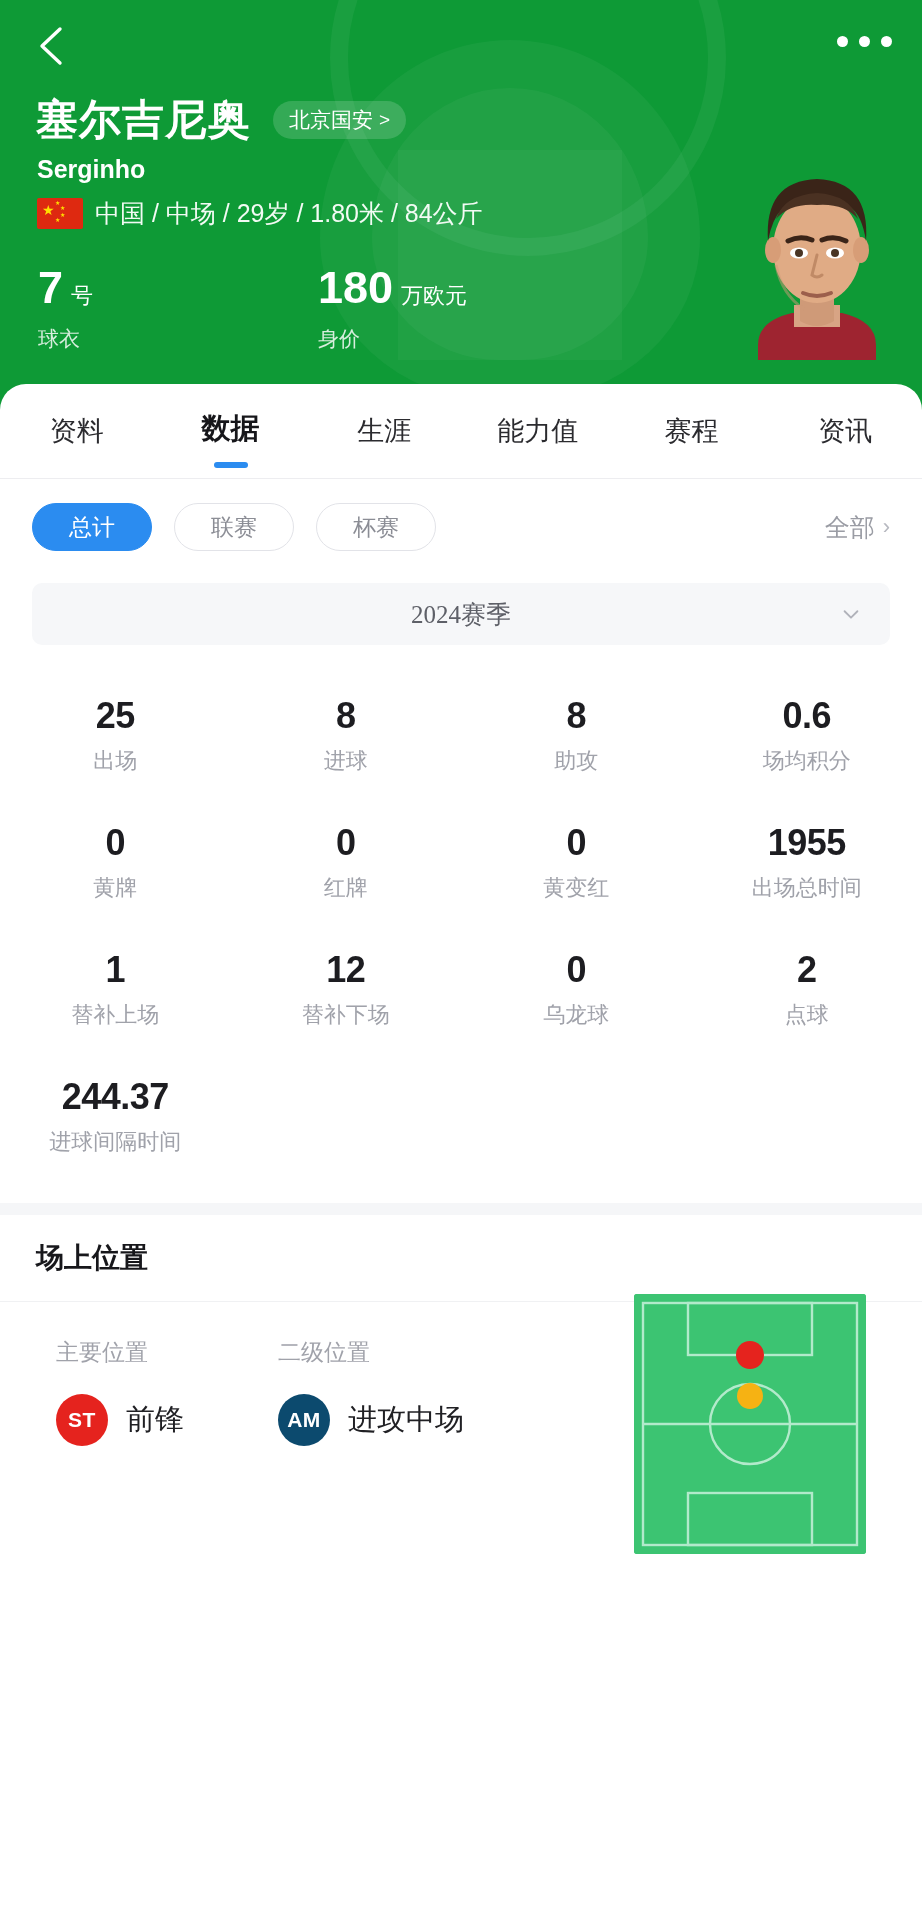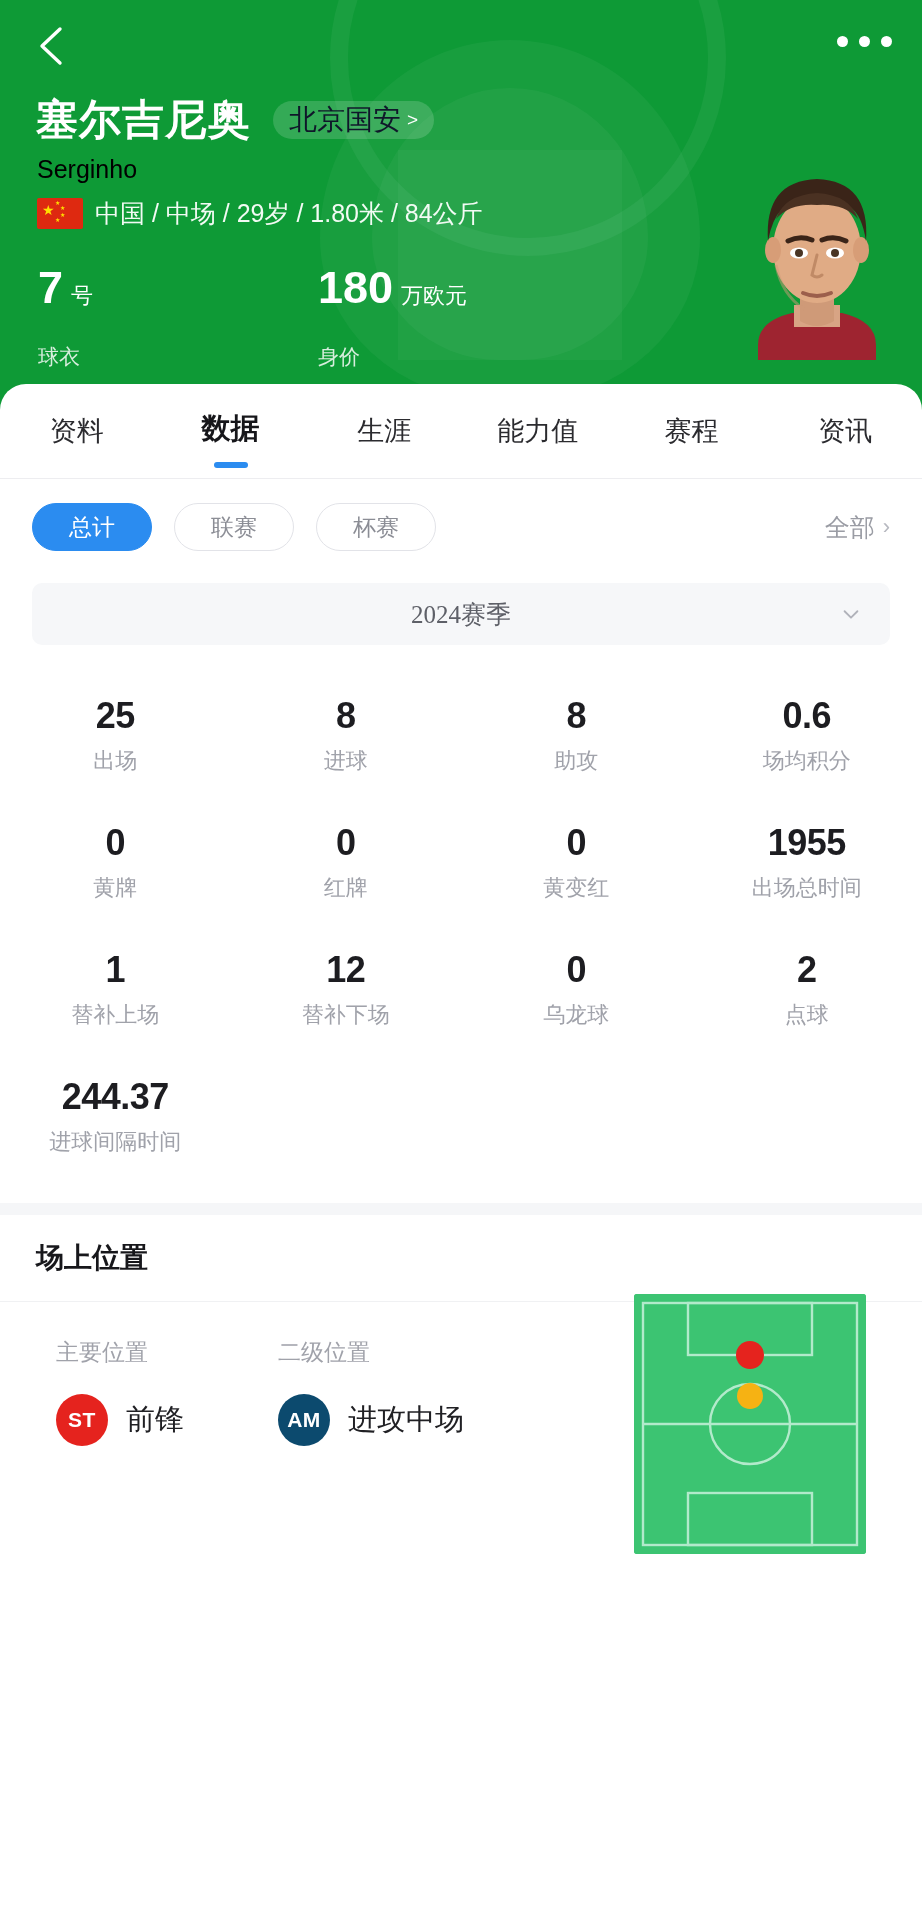--- a/index.html
+++ b/index.html
@@ -62,26 +62,26 @@
   }
   .team-pill{
     margin-left:22px;
     background:rgba(255,255,255,0.16);
     border-radius:22px;
     height:38px;
     display:flex;align-items:center;
     padding:0 16px;
     cursor:pointer;
   }
-  .team-pill .tname{color:#0f172a;font-size:28px;line-height:38px;white-space:nowrap;}
+  .team-pill .tname{color:#ffffff;font-size:21px;line-height:38px;white-space:nowrap;}
   .team-pill .tchev{color:#fff;font-size:19px;margin-left:6px;line-height:38px;}
 
   .player-alias{
     position:absolute;left:37px;top:152px;
-    color:#000000;font-size:25px;line-height:34px;font-weight:normal;
+    color:#ffffff;font-size:25px;line-height:34px;font-weight:bold;
   }
 
   .meta-row{position:absolute;left:37px;top:196px;display:flex;align-items:center;}
   .cn-flag{
     width:46px;height:31px;background:#de2910;position:relative;display:block;
     border-radius:2px;margin-right:12px;
   }
   .cn-flag .bigstar{
     position:absolute;left:5px;top:5px;color:#ffde00;font-size:14px;line-height:14px;
   }
@@ -91,21 +91,21 @@
   .cn-flag .s3{left:23px;top:14px;}
   .cn-flag .s4{left:18px;top:19px;}
   .meta-text{color:#f2fbf4;font-size:25px;line-height:34px;white-space:nowrap;}
 
   .kv-row{position:absolute;left:38px;top:262px;display:flex;}
   .kv{position:relative;}
   .kv.kv-num{width:280px;}
   .kv-top{display:flex;align-items:baseline;}
   .kv-big{color:#fff;font-size:45px;font-weight:bold;line-height:52px;}
   .kv-unit{color:#fff;font-size:22px;line-height:30px;margin-left:8px;}
-  .kv-label{color:#d7eedd;font-size:21px;line-height:30px;margin-top:28px;}
+  .kv-label{color:#d7eedd;font-size:21px;line-height:30px;margin-top:10px;}
 
   .player-photo{
     position:absolute;right:30px;top:145px;width:150px;height:215px;
     overflow:hidden;
   }
   .player-photo svg{display:block;}
 
   
   .sheet{
     position:absolute;left:0;top:384px;width:922px;height:1548px;

